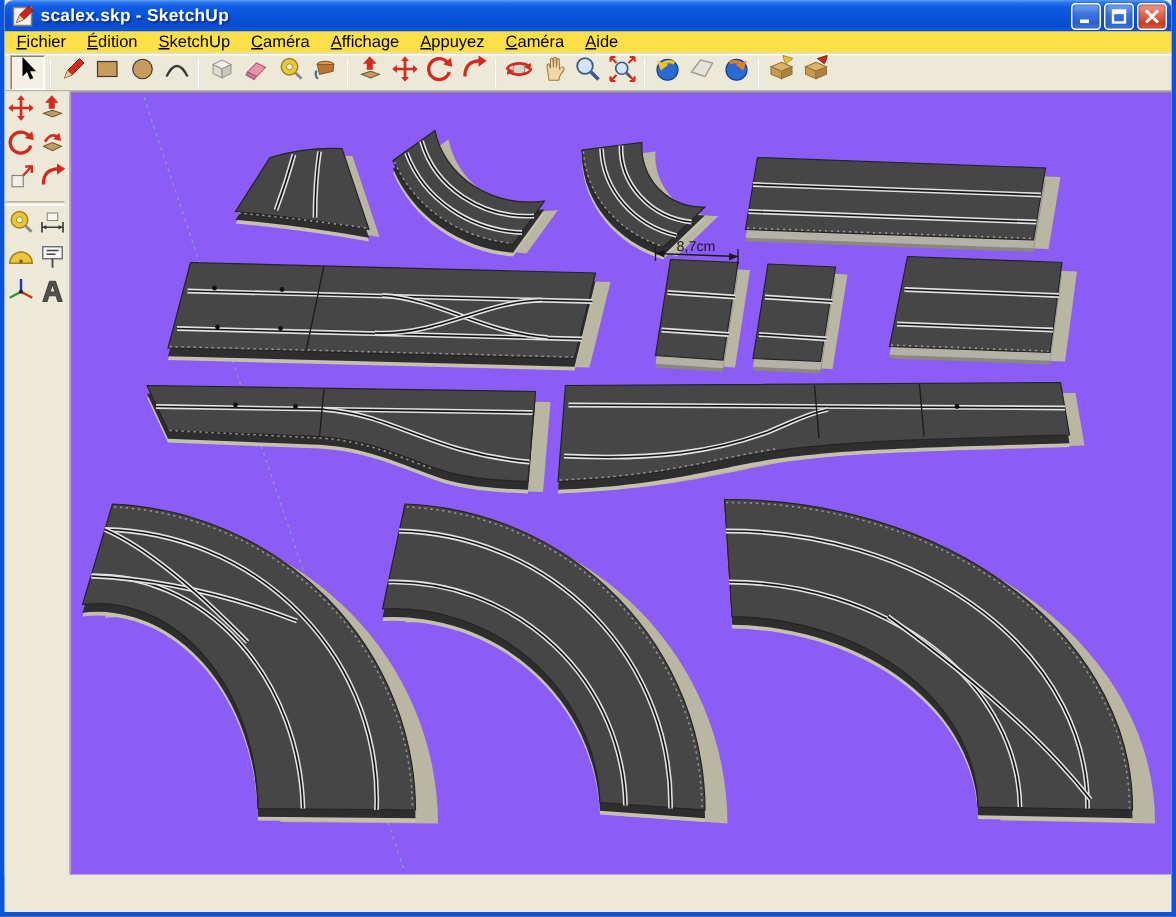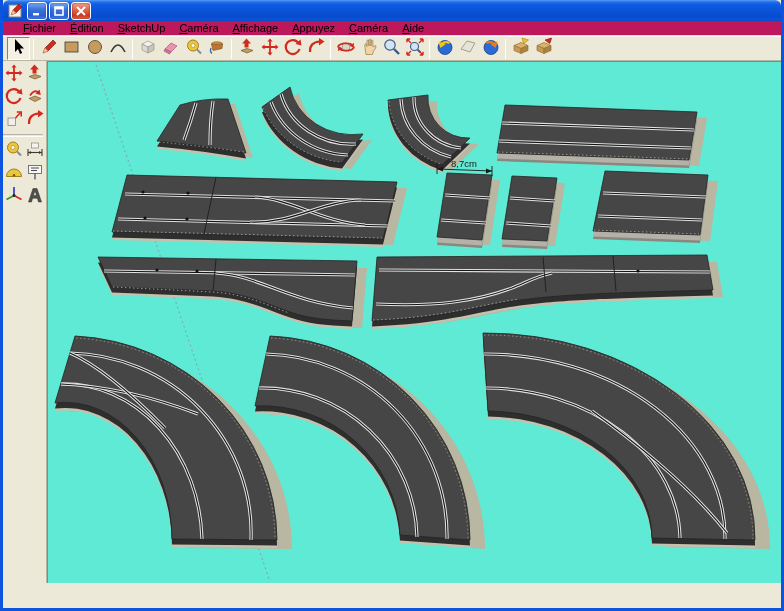--- a/index.html
+++ b/index.html
@@ -20,42 +20,42 @@
     color:#fff;font-size:11.5px;font-weight:bold;letter-spacing:.2px;
     text-shadow:1px 1px 1px #0b2a87;flex:1;white-space:nowrap;overflow:hidden;
   }
   .winbtns{display:flex;gap:2px;}
   .winbtn{width:20px;height:18px;border-radius:3px;border:1px solid #fff;
     display:flex;align-items:center;justify-content:center;
     background:linear-gradient(180deg,#7ba8f0 0%,#3a73dd 40%,#2a5fd0 80%,#4a80e4 100%);
     box-shadow:inset 0 0 2px #1a43a8;}
   .winbtn.close{background:linear-gradient(180deg,#f0a090 0%,#e16a51 40%,#cc3a1e 80%,#e06c50 100%);box-shadow:inset 0 0 2px #8a1e08;}
   .menubar{
-    height:15px;display:flex;align-items:center;background:#be185d;
-    font-size:11px;color:#000;padding-left:13px;border-bottom:1px solid #e2dfcd;
+    height:15px;display:flex;align-items:center;background:#fde047;
+    font-size:11px;color:#000;padding-left:1px;border-bottom:1px solid #e2dfcd;
   }
   .menu-item{display:inline-block;padding:1px 7px;height:14px;line-height:12px;cursor:default;}
   .menu-item::first-letter{text-decoration:underline;}
   .toolbar{
     height:25px;display:flex;align-items:center;background:#ece9d8;
     border-top:1px solid #fbf9f1;border-bottom:1px solid #b8b5a1;padding-left:4px;
   }
   .tb-btn{width:23px;height:23px;display:flex;align-items:center;justify-content:center;border:1px solid transparent;}
   .tb-btn.pressed{border-color:#808080 #fff #fff #808080;background:#f4f1e4;}
   .tb-btn.disabled{opacity:.9;}
   .tb-sep{width:1px;height:20px;background:#b8b5a1;border-right:1px solid #fff;margin:0 3px;}
   .workarea{position:relative;height:522px;display:flex;}
   .dock{
     width:44px;background:#ece9d8;border-right:1px solid #b8b5a1;
     padding-top:2px;display:flex;flex-wrap:wrap;align-content:flex-start;flex:0 0 auto;
   }
   .dock .tb-btn{width:21px;height:23px;}
   .dock-sep{width:40px;height:3px;margin:2px 0;border-top:1px solid #b8b5a1;border-bottom:1px solid #fff;}
   .canvas{
-    position:relative;flex:1;background:#5eead4;overflow:hidden;
+    position:relative;flex:1;background:#8b5cf6;overflow:hidden;
     box-shadow:inset 1px 1px 0 #8a867a;
   }
   .canvas svg{display:block;}
   .statusbar{
     height:16px;background:#ece9d8;border-top:1px solid #fff;
     display:flex;align-items:center;font-size:10.5px;color:#000;
     padding:0 2px 0 4px;gap:6px;
   }
   .status-msg{flex:1;white-space:nowrap;overflow:hidden;}
   .vcb{width:80px;height:13px;background:#f1eee0;border:1px solid;border-color:#808080 #fff #fff #808080;}
@@ -74,20 +74,21 @@
 <div class="window">
 
   <div class="titlebar">
     <span class="app-icon">
       <svg width="15" height="15" viewBox="0 0 15 15">
         <rect x="1" y="2" width="12" height="12" fill="#f6f4ec" stroke="#8a877e" stroke-width="1"></rect>
         <path d="M3,12 L5,7 L11,1 L14,4 L8,10 Z" fill="#cc2217" stroke="#7a1208" stroke-width=".6"></path>
         <path d="M3,12 L5,7 L8,10 Z" fill="#f0c492"></path>
       </svg>
     </span>
+    <span class="title">scalex.skp - SketchUp</span>
     <span class="winbtns">
       <span class="winbtn">
         <svg width="12" height="12" viewBox="0 0 12 12">
             <rect x="2" y="8" width="6" height="2.4" fill="#fff"></rect>
           </svg>
       </span>
       <span class="winbtn">
         <svg width="12" height="12" viewBox="0 0 12 12">
             <rect x="2" y="2" width="8" height="8" fill="none" stroke="#fff" stroke-width="1.6"></rect>
             <rect x="2" y="2" width="8" height="2.4" fill="#fff"></rect>

